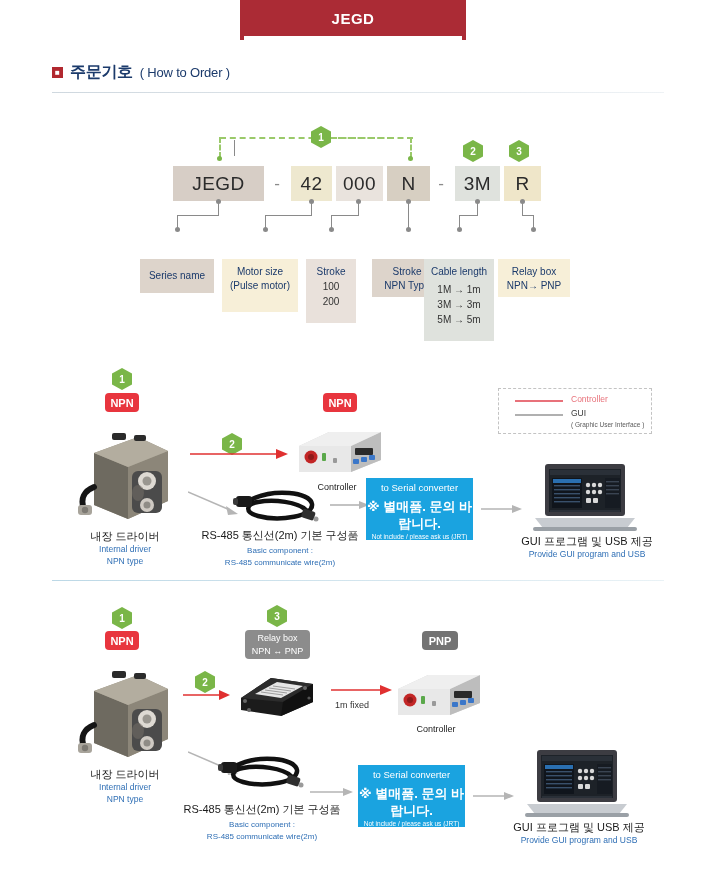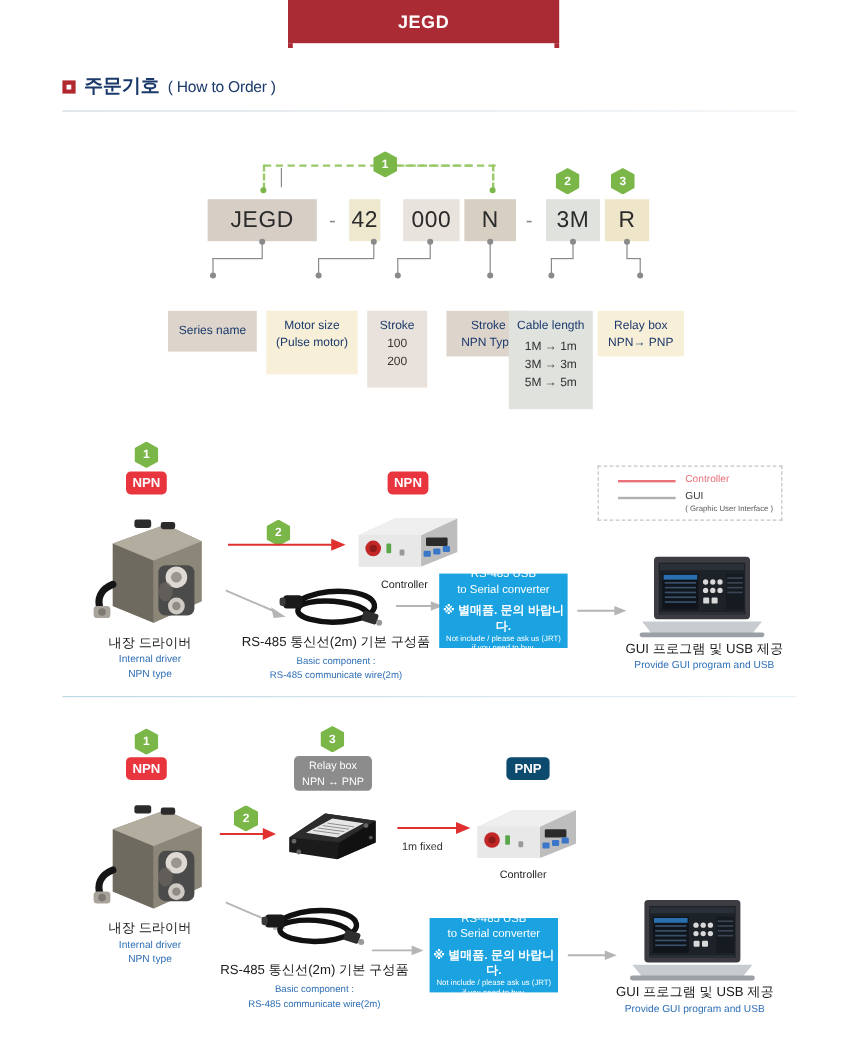--- a/index.html
+++ b/index.html
@@ -53,35 +53,35 @@
   .leader{background:#8a8a8a;}
   .dot{width:5px;height:5px;border-radius:50%;background:#8a8a8a;}
   .gdot{width:5px;height:5px;border-radius:50%;background:#7ab648;}
 
   
   .badge{
     border-radius:4px;color:#fff;font-size:11px;font-weight:bold;
     display:flex;align-items:center;justify-content:center;
   }
   .badge-npn{background:#e8353e;width:34px;height:19px;}
-  .badge-pnp{background:#0c4a6e;width:36px;height:19px;text-align:right;}
+  .badge-pnp{background:#737373;width:36px;height:19px;text-align:right;}
   .badge-relay{background:#8c8c8c;width:65px;height:29px;flex-direction:column;
     font-size:9px;font-weight:normal;line-height:1.35;}
 
   .cap{text-align:center;line-height:1.4;}
   .cap .kr{font-size:11px;color:#1b1b1b;}
   .cap .en{font-size:8.5px;color:#2f6fb5;}
   .cap .en2{font-size:8px;color:#2f6fb5;}
 
   .blue-box{
     background:#1aa3e0;color:#fff;text-align:center;
     display:flex;flex-direction:column;align-items:center;justify-content:center;
   }
   .blue-box .bb1{font-size:9.5px;line-height:1.35;}
-  .blue-box .bb2{font-size:10px;font-weight:bold;margin-top:4px;line-height:1.3;}
+  .blue-box .bb2{font-size:13px;font-weight:bold;margin-top:4px;line-height:1.3;}
   .blue-box .bb3{font-size:6.5px;line-height:1.25;}
 
   #legend{
     left:498px;top:388px;width:152px;height:44px;
     border:1px dashed #c3c3c3;background:#fff;
   }
   .lg-line{height:2px;}
   .lg-txt{font-size:8.5px;}
 
   
@@ -119,21 +119,21 @@
 <div class="abs hexnum" style="left:509px;top:140px;">
   <span>3</span>
 </div>
 
 <div class="abs code-box" style="left:173px;top:166px;width:91px;background:#d7cec6;">
   <span>JEGD</span>
 </div>
 <div class="abs dash" style="left:266px;top:166px;width:22px;">
   <span>-</span>
 </div>
-<div class="abs code-box" style="left:291px;top:166px;width:26px;background:#eee8cf;">
+<div class="abs code-box" style="left:291px;top:166px;width:41px;background:#eee8cf;">
   <span>42</span>
 </div>
 <div class="abs code-box" style="left:336px;top:166px;width:47px;background:#e9e3dd;">
   <span>000</span>
 </div>
 <div class="abs code-box" style="left:387px;top:166px;width:43px;background:#d7cfc2;">
   <span>N</span>
 </div>
 <div class="abs dash" style="left:430px;top:166px;width:22px;">
   <span>-</span>

